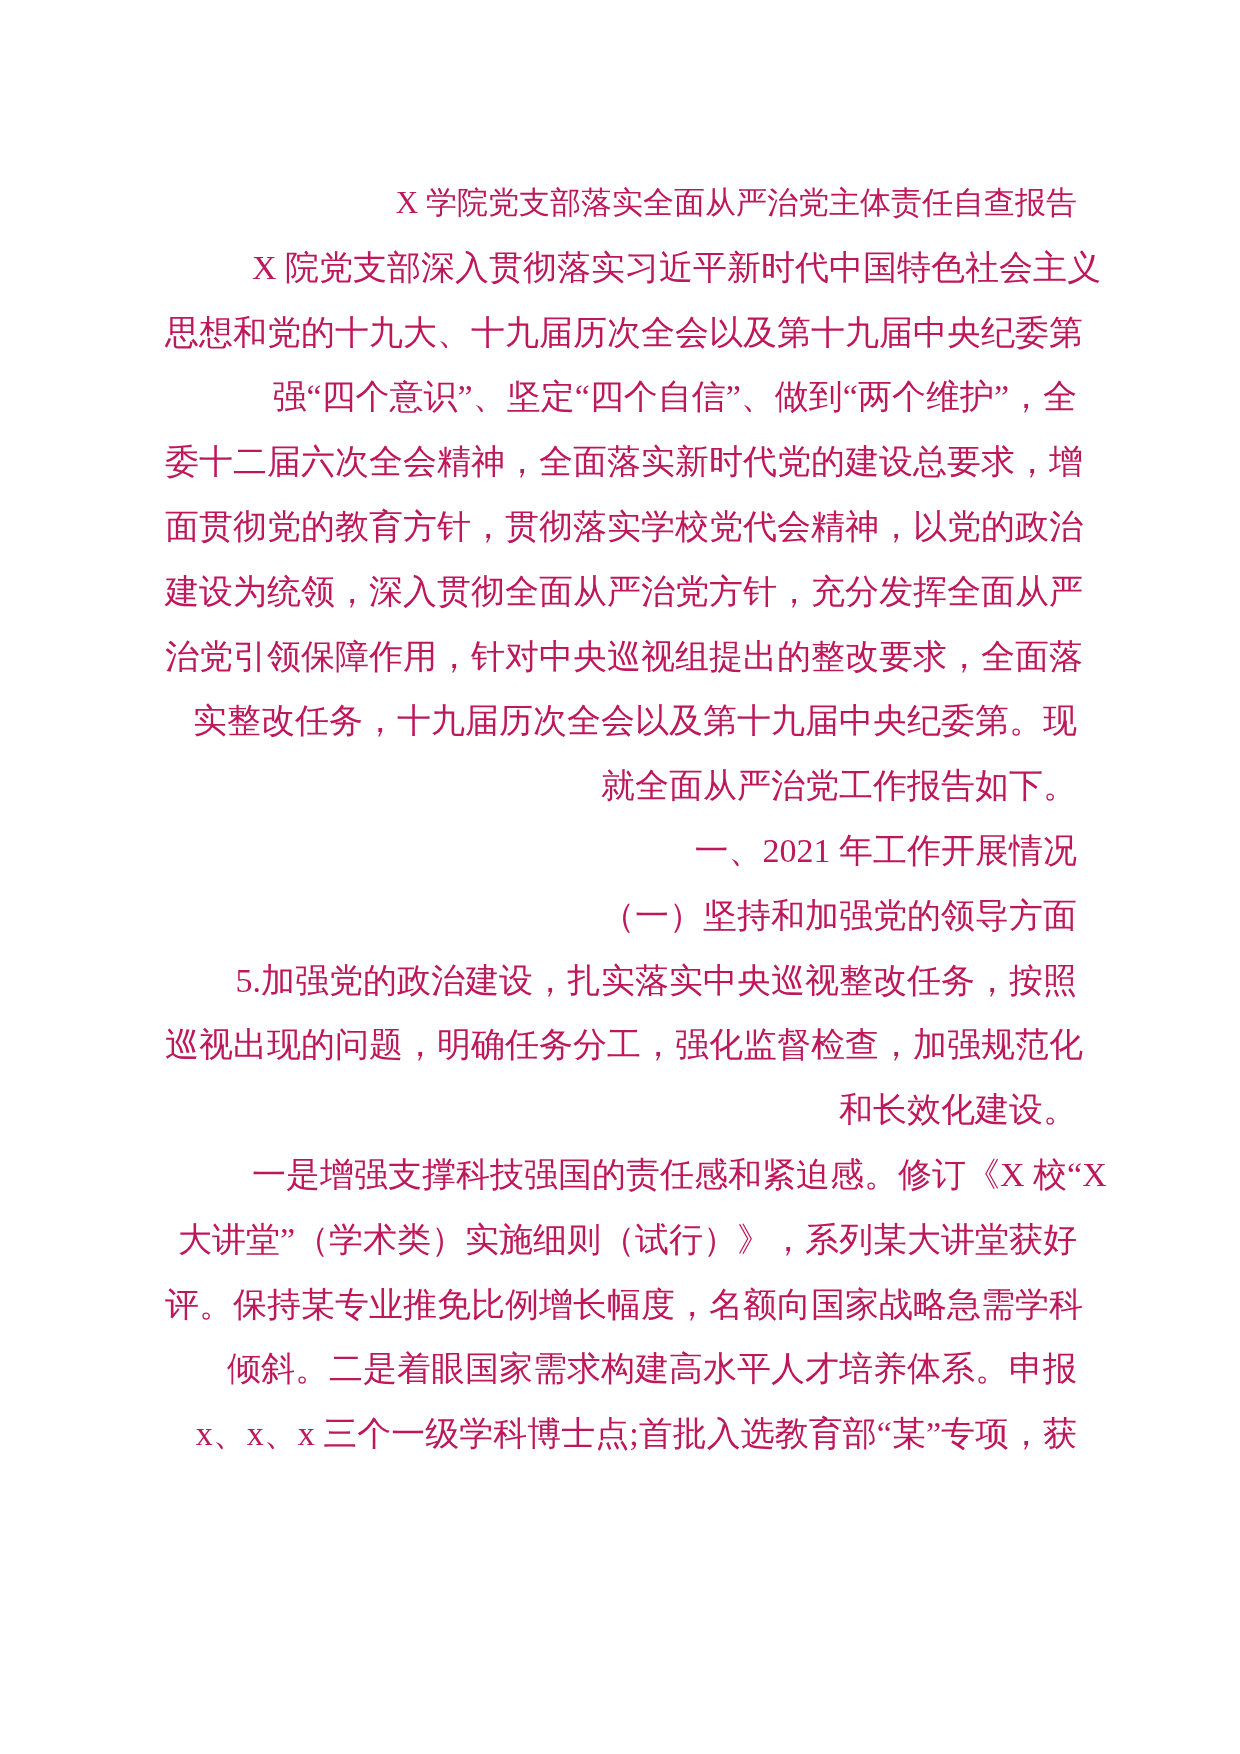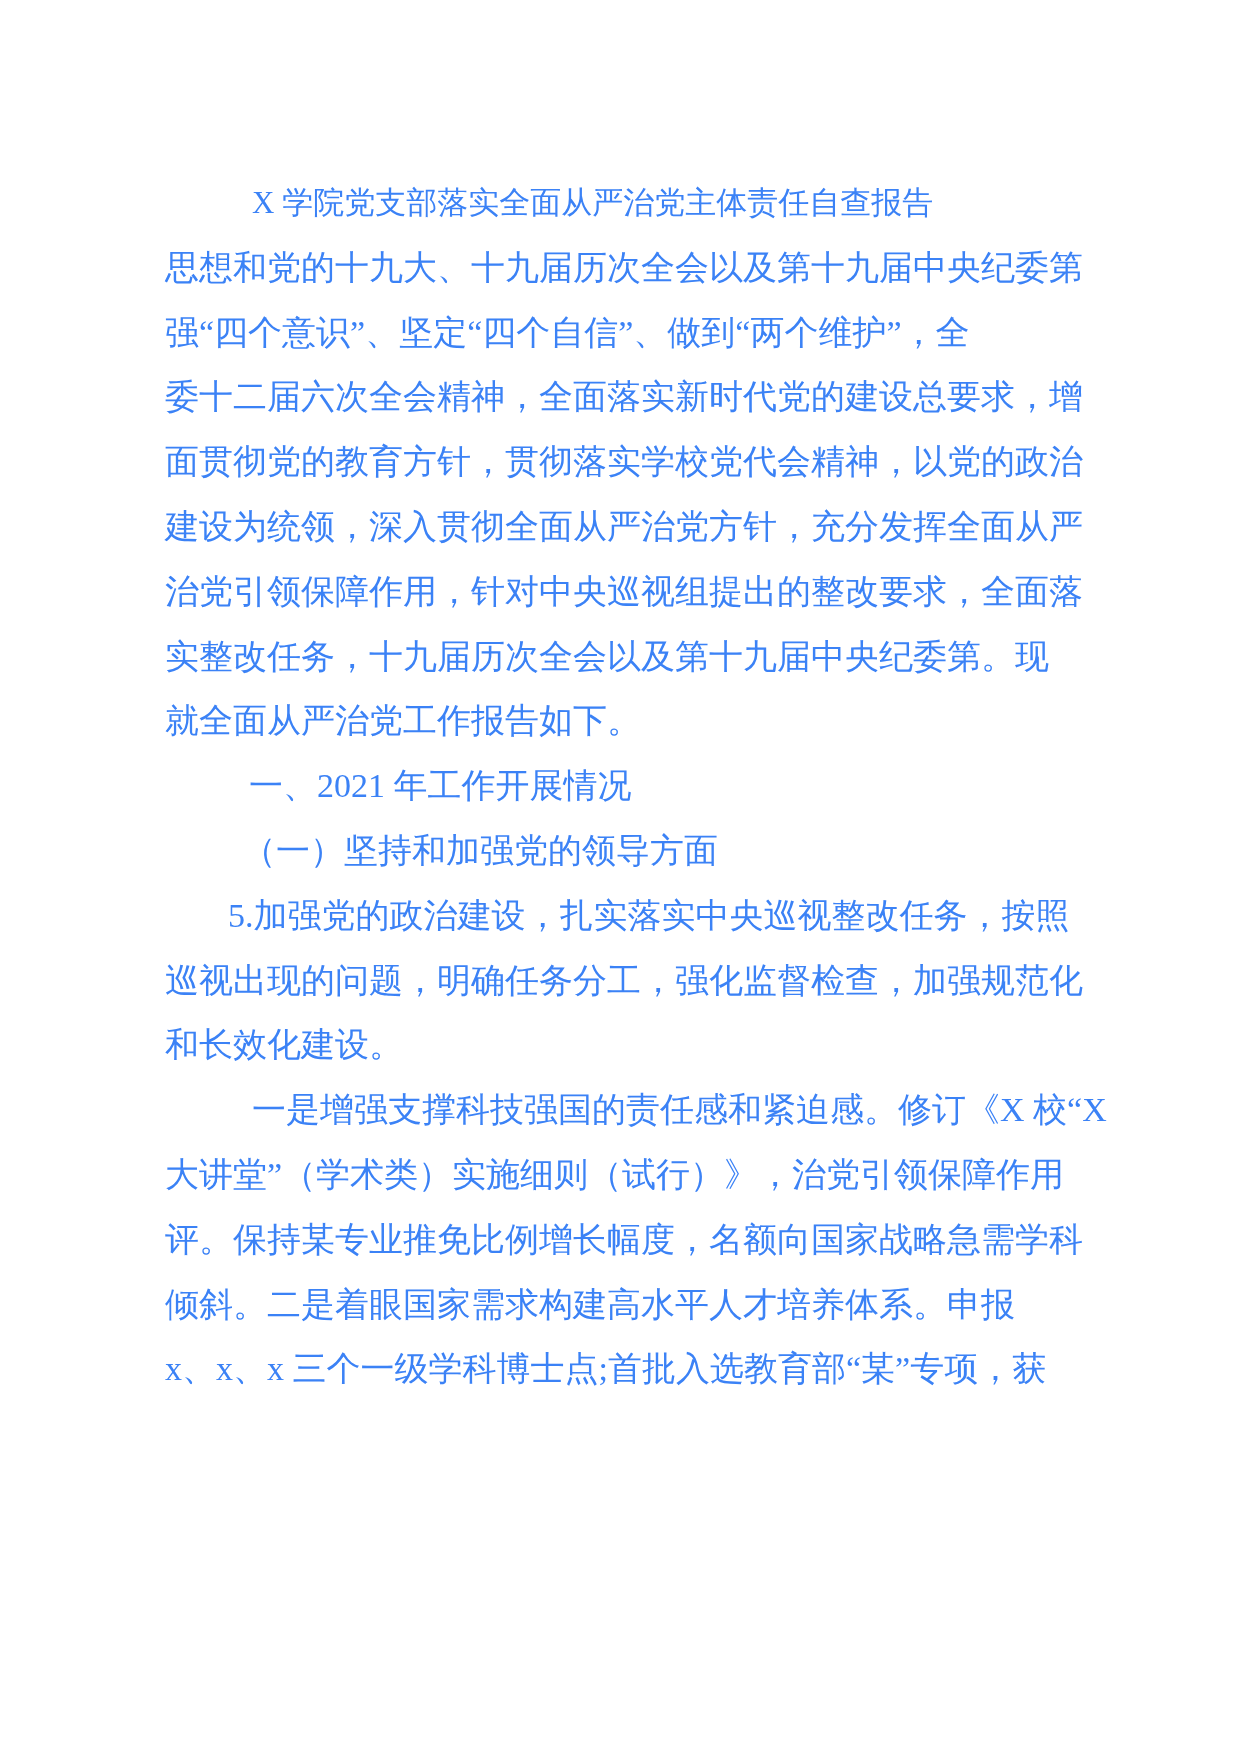--- a/index.html
+++ b/index.html
@@ -21,44 +21,46 @@
     left: 165px;
     top: 171px;
     width: 912px;
   }
   .line {
     height: 64.8px;
     line-height: 64.8px;
     font-size: 34px;
     white-space: nowrap;
     letter-spacing: 0;
-    color: #3b82f6;
+    color: #be185d;
+    text-align: right;
   }
   .line--title {
     font-size: 31px;
   }
 </style>
 </head>
 <body>
 
 <div class="page">
   <div class="content" id="content">
       <div class="line line--title" style="padding-left: 87px;">X 学院党支部落实全面从严治党主体责任自查报告</div>
+      <div class="line" style="padding-left: 87px;">X 院党支部深入贯彻落实习近平新时代中国特色社会主义</div>
       <div class="line">思想和党的十九大、十九届历次全会以及第十九届中央纪委第</div>
       <div class="line">强“四个意识”、坚定“四个自信”、做到“两个维护”，全</div>
       <div class="line">委十二届六次全会精神，全面落实新时代党的建设总要求，增</div>
       <div class="line">面贯彻党的教育方针，贯彻落实学校党代会精神，以党的政治</div>
       <div class="line">建设为统领，深入贯彻全面从严治党方针，充分发挥全面从严</div>
       <div class="line">治党引领保障作用，针对中央巡视组提出的整改要求，全面落</div>
       <div class="line">实整改任务，十九届历次全会以及第十九届中央纪委第。现</div>
       <div class="line">就全面从严治党工作报告如下。</div>
       <div class="line" style="padding-left: 84px;">一、2021 年工作开展情况</div>
       <div class="line" style="padding-left: 77px;">（一）坚持和加强党的领导方面</div>
       <div class="line" style="padding-left: 63px;">5.加强党的政治建设，扎实落实中央巡视整改任务，按照</div>
       <div class="line">巡视出现的问题，明确任务分工，强化监督检查，加强规范化</div>
       <div class="line">和长效化建设。</div>
       <div class="line" style="padding-left: 87px;">一是增强支撑科技强国的责任感和紧迫感。修订《X 校“X</div>
-      <div class="line">大讲堂”（学术类）实施细则（试行）》，治党引领保障作用</div>
+      <div class="line">大讲堂”（学术类）实施细则（试行）》，系列某大讲堂获好</div>
       <div class="line">评。保持某专业推免比例增长幅度，名额向国家战略急需学科</div>
       <div class="line">倾斜。二是着眼国家需求构建高水平人才培养体系。申报</div>
       <div class="line">x、x、x 三个一级学科博士点;首批入选教育部“某”专项，获</div>
     </div>
 </div>
 
 </body></html>

